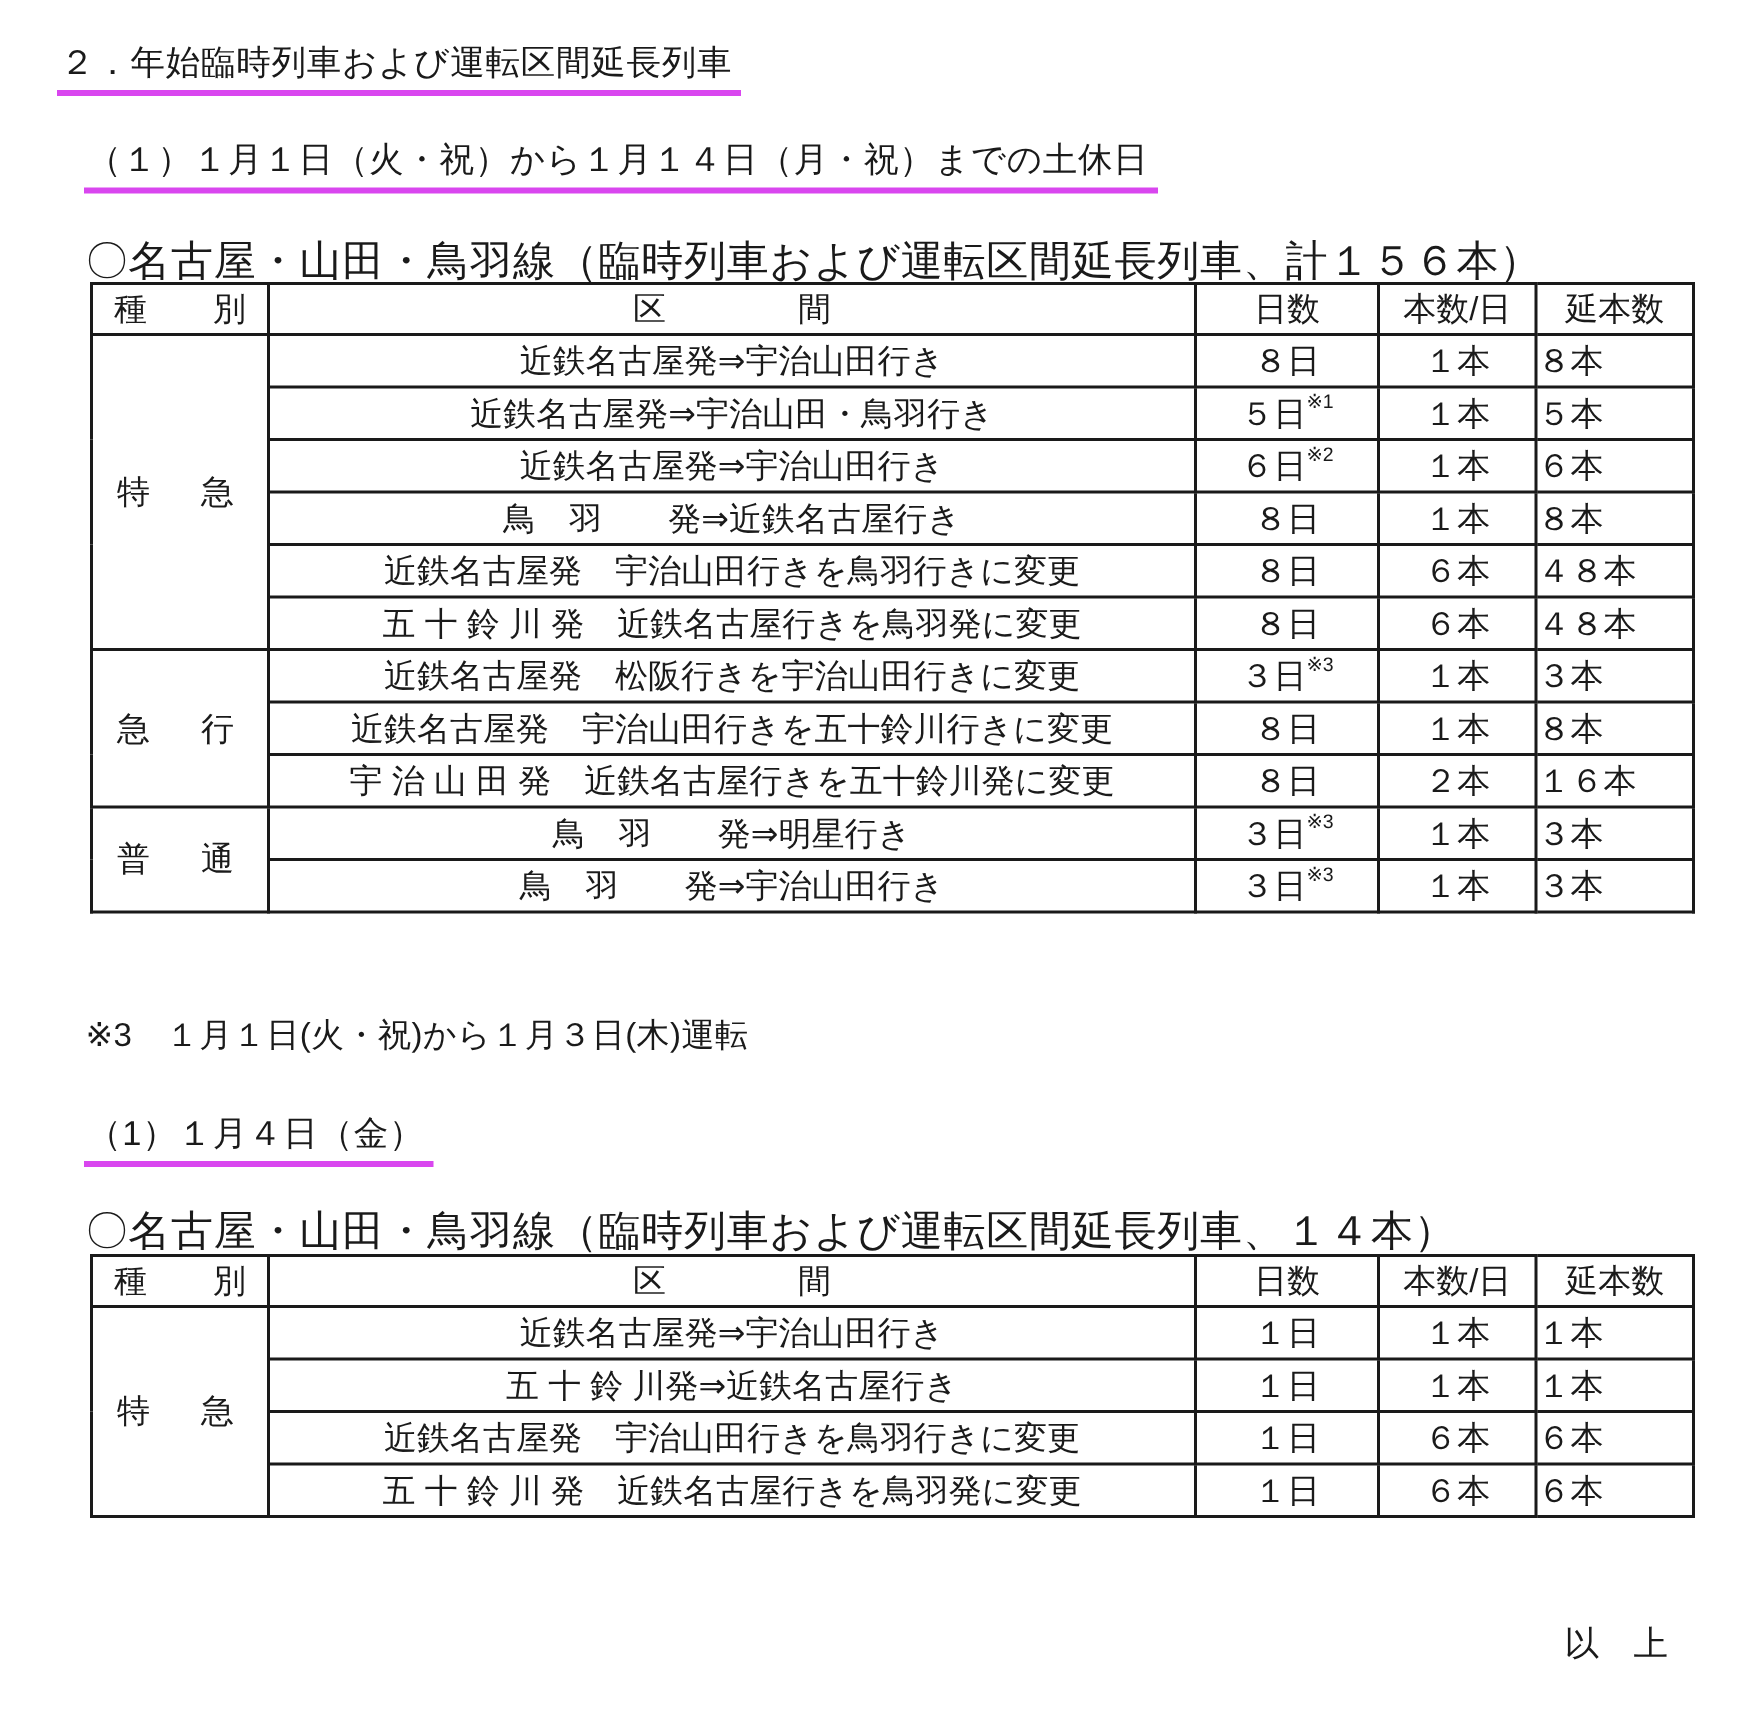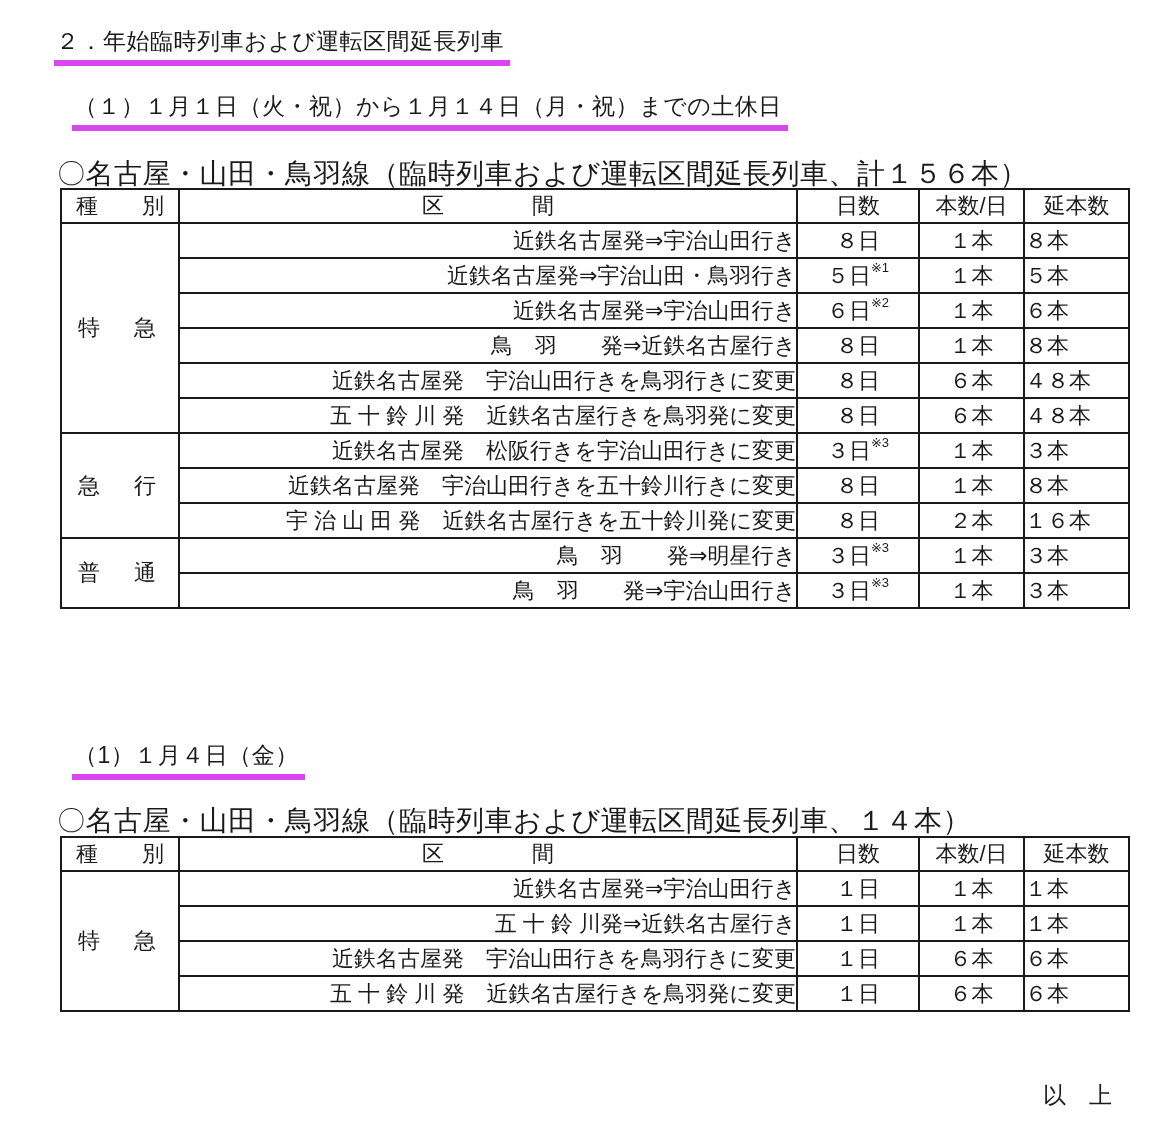--- a/index.html
+++ b/index.html
@@ -10,23 +10,22 @@
   body {
     width: 1163px;
     height: 1142px;
     position: relative;
     font-family: "Liberation Sans", "DejaVu Sans", sans-serif;
     color: #1a1a1a;
     -webkit-font-smoothing: antialiased;
   }
   .underline {
     display: inline-block;
-    border-bottom: 6px solid #d946ef;
+    border-bottom: 4px solid #d946ef;
     padding: 0 6px 3px 2px;
-    margin-left: 16px;
   }
   .doc-title {
     position: absolute;
     left: 38px;
     top: 26px;
     font-size: 23px;
     letter-spacing: 0.5px;
     white-space: pre;
   }
   .sec-heading {
@@ -65,21 +64,21 @@
   table.traintable th {
     font-weight: normal;
     height: 32px;
   }
   table.traintable td { height: 33px; }
   td.c-type {
     text-align: center;
     letter-spacing: 6px;
   }
   td.c-section {
-    text-align: right;
+    text-align: center;
     padding-left: 9px;
   }
   td.c-days { text-align: center; }
   td.c-perday { text-align: center; }
   td.c-total {
     padding-right: 13px;
   }
   sup.noteref {
     font-size: 13px;
     position: relative;
@@ -197,20 +196,21 @@
     <tr>
       <td class="c-section">鳥　羽　　発⇒宇治山田行き</td>
       <td class="c-days"><span>３日</span><sup class="noteref">※3</sup></td>
       <td class="c-perday">１本</td>
       <td class="c-total">３本</td>
     </tr>
   </tbody>
 </table>
 
 <div class="notes">
+  <div>※3　１月１日(火・祝)から１月３日(木)運転</div>
 </div>
 
 <div class="sec-heading s2"><span class="underline">（1）１月４日（金）</span></div>
 
 <div class="line-title l2">〇名古屋・山田・鳥羽線（臨時列車および運転区間延長列車、１４本）</div>
 
 <table class="traintable t2">
   <colgroup>
     <col style="width:118px">
       <col style="width:618px">

